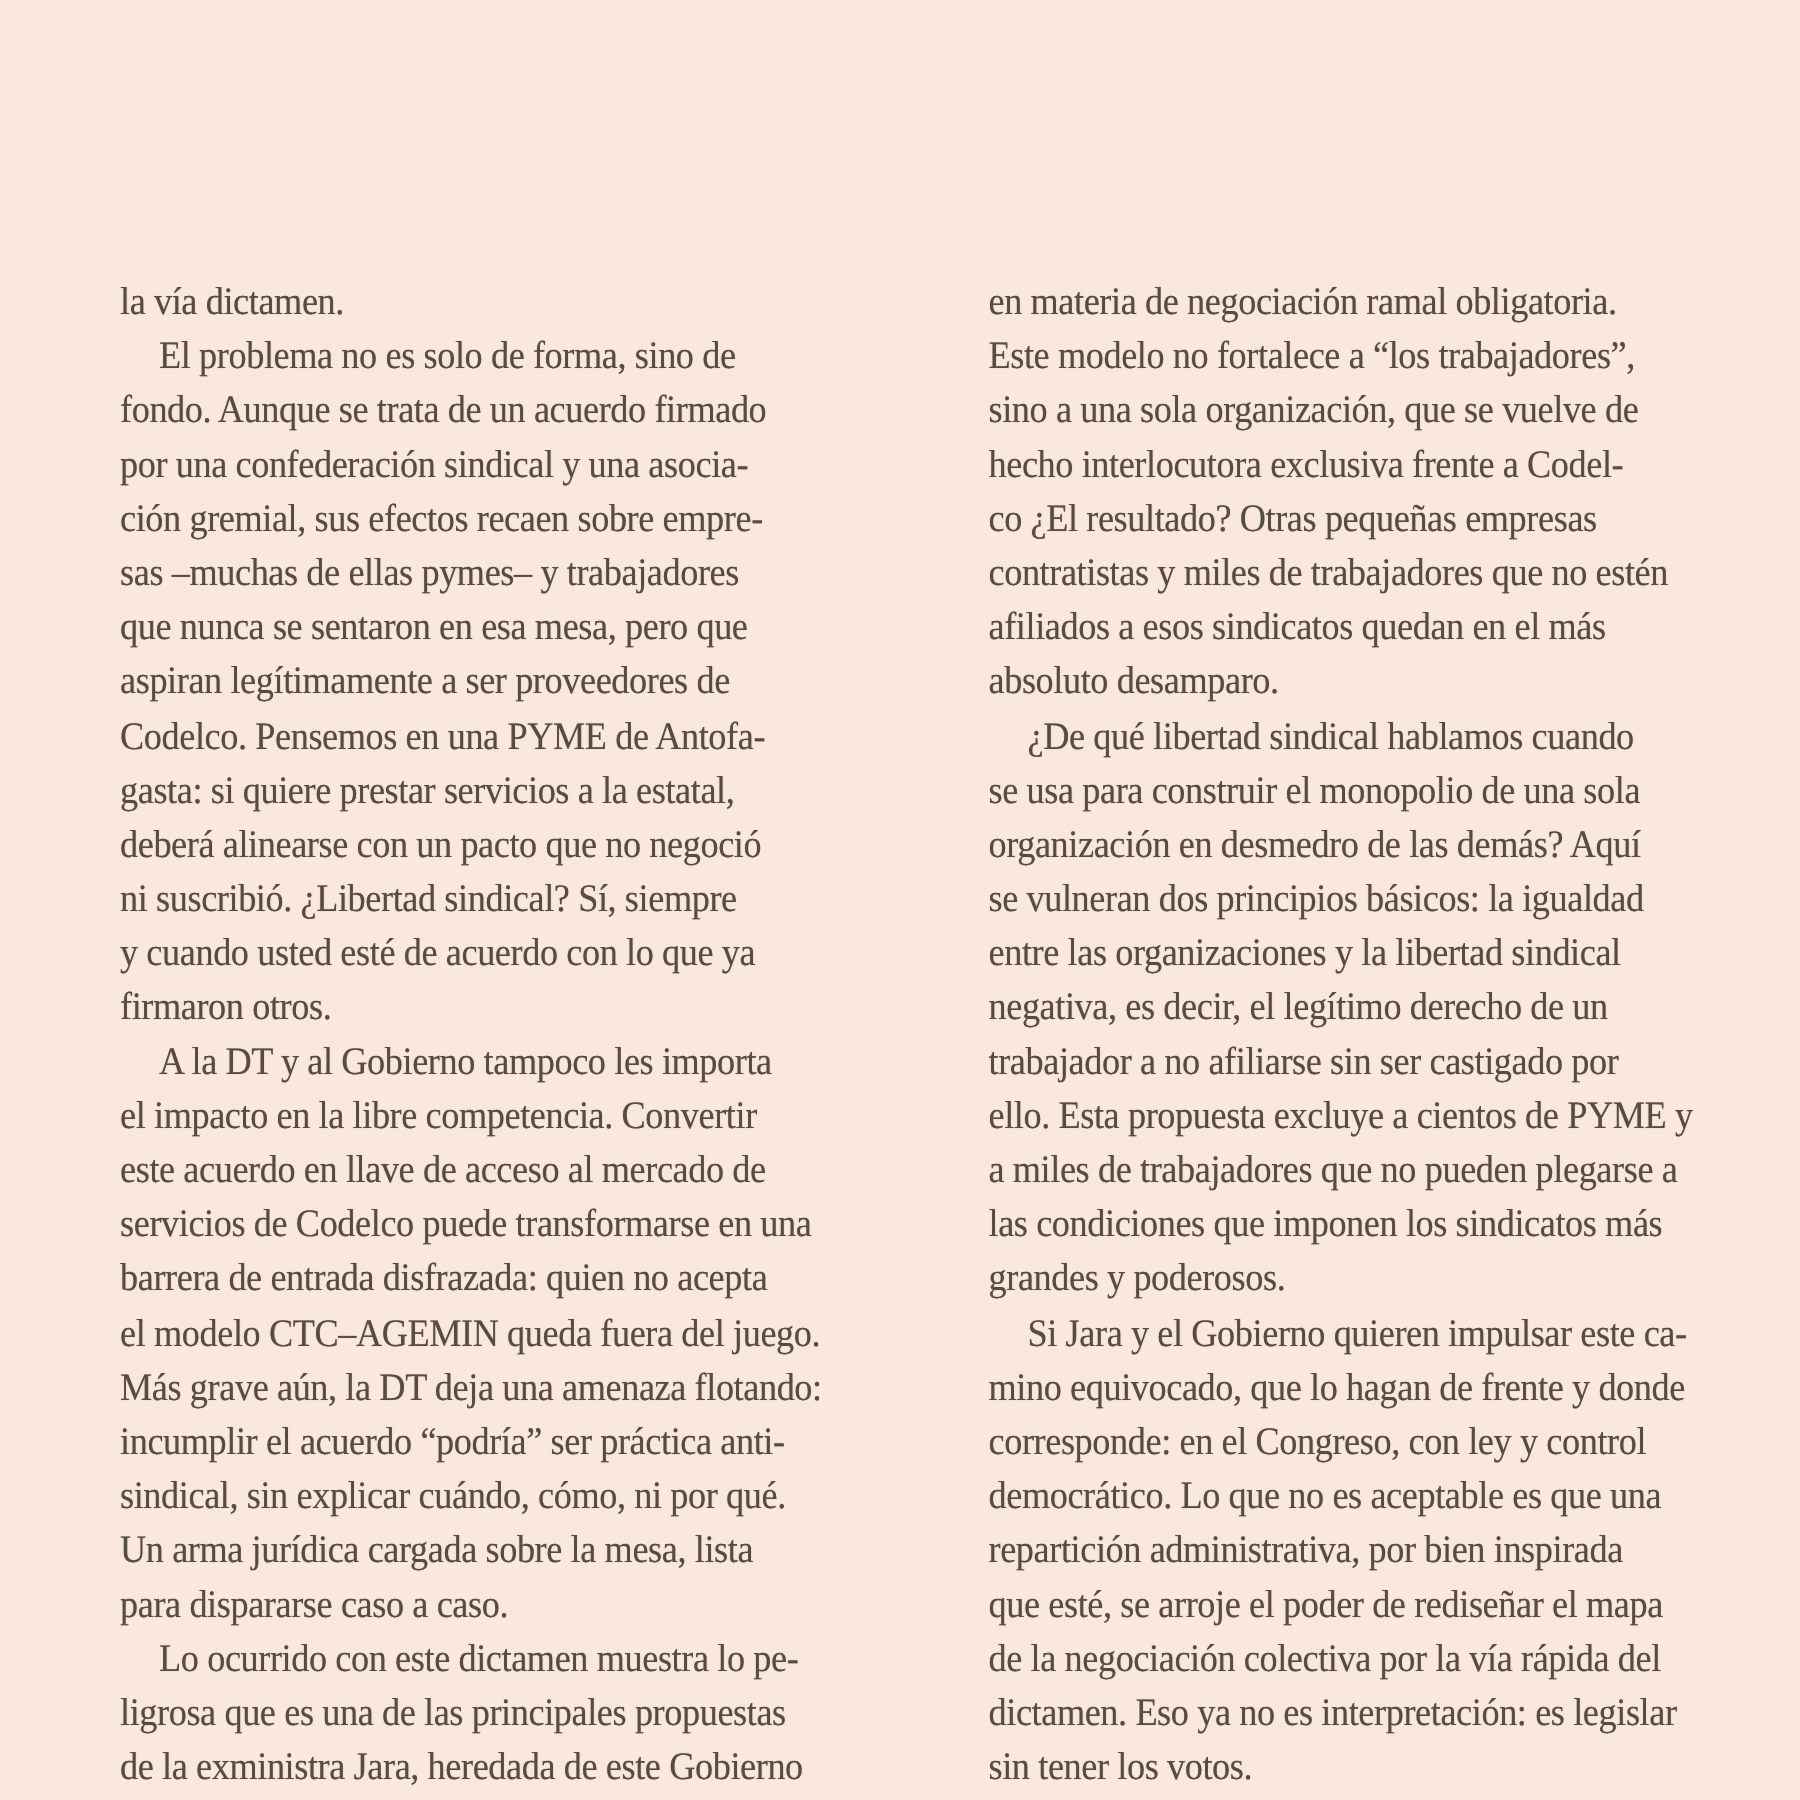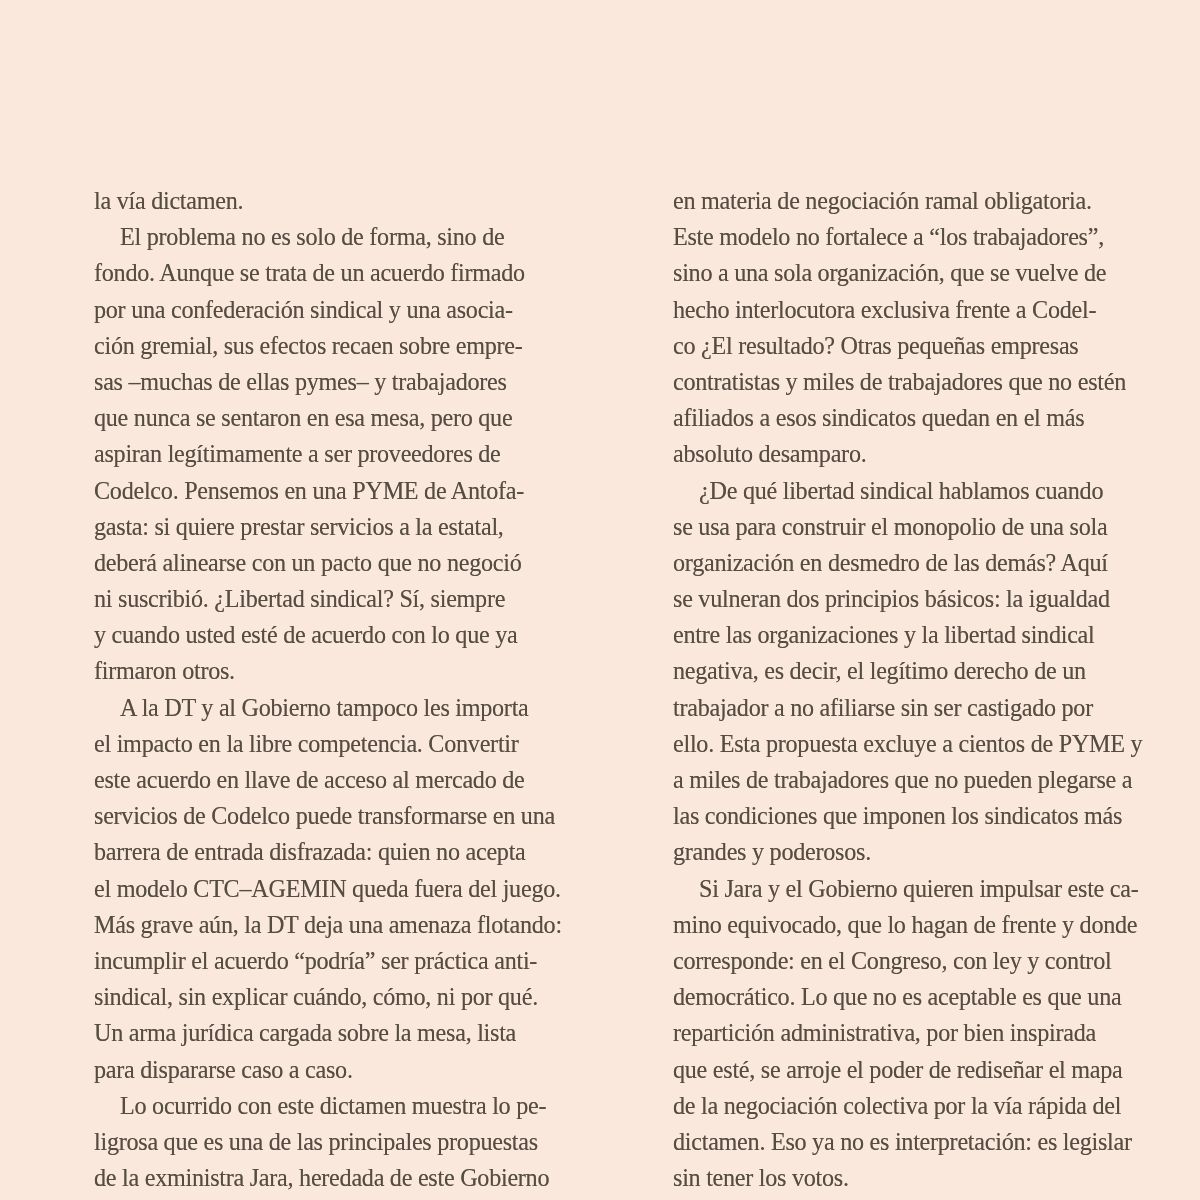--- a/index.html
+++ b/index.html
@@ -11,21 +11,20 @@
     height: 1200px;
     overflow: hidden;
     background: #fae8dd;
   }
   .page {
     position: relative;
     width: 976px;
     height: 1200px;
     font-family: "Liberation Serif", "DejaVu Serif", serif;
     color: #564d42;
-    margin-left: 14px;
   }
   .column {
     position: absolute;
     top: 183px;
     width: 580px;
     transform: scaleX(0.93);
     transform-origin: left top;
   }
   .column-left  { left: 80px; }
   .column-right { left: 659px; }

